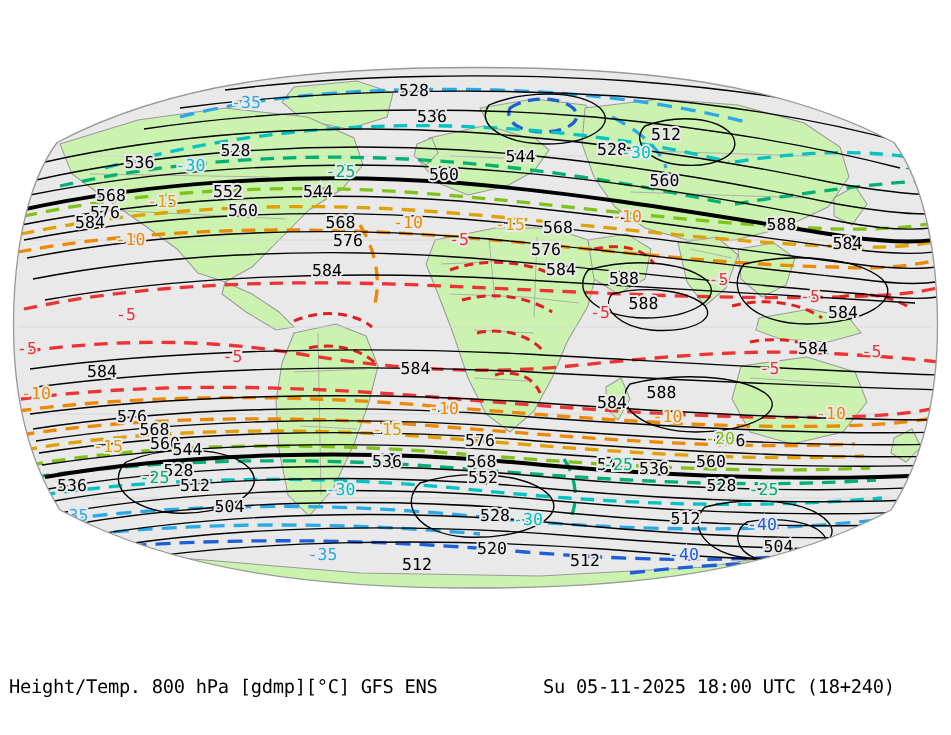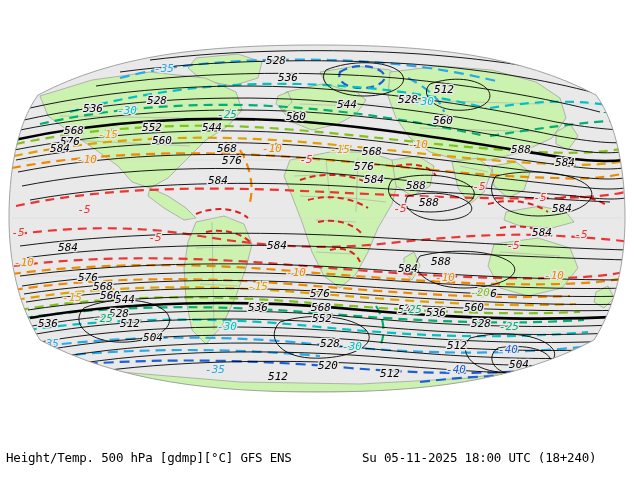--- a/index.html
+++ b/index.html
@@ -1,20 +1,20 @@
 <!DOCTYPE html>
 <html><head>
 <meta charset="utf-8">
 <style>
   html,body{margin:0;padding:0;background:#ffffff;}
   body{
     width:634px;height:490px;overflow:hidden;position:relative;
     font-family:"DejaVu Sans",sans-serif;
   }
-  #map-wrap{position:absolute;left:0;top:0;width:506px;height:420px;font-style:italic;}
+  #map-wrap{position:absolute;left:0;top:0;width:506px;height:420px;}
   #map-svg{display:block;}
 
   .footer{
     position:absolute;left:0;top:420px;width:634px;height:70px;
   }
   .footer-title{
     position:absolute;left:6px;top:30px;
     font-family:"DejaVu Sans Mono","Liberation Mono",monospace;
     font-size:12.5px;color:#000000;letter-spacing:-0.2px;white-space:nowrap;
   }
@@ -417,15 +417,15 @@
   </g>
 
   <path d="M317,45 C430,45 520,55 596,95 C618,125 625,175 625,217
            C625,262 616,305 594,340 C515,382 420,392 317,392
            C214,392 119,382 40,340 C18,305 9,262 9,217
            C9,175 16,125 38,95 C114,55 204,45 317,45 Z" fill="none" stroke="#9a9a9a" stroke-width="0.9"></path>
 </svg>
 </div>
 
 <div class="footer">
-  <div class="footer-title">Height/Temp. 500 hPa [gdmp][°C] GFS ENS</div>
+  <div class="footer-title">Height/Temp. 800 hPa [gdmp][°C] GFS ENS</div>
   <div class="footer-date">Su 05-11-2025 18:00 UTC (18+240)</div>
 </div>
 
 </body></html>

